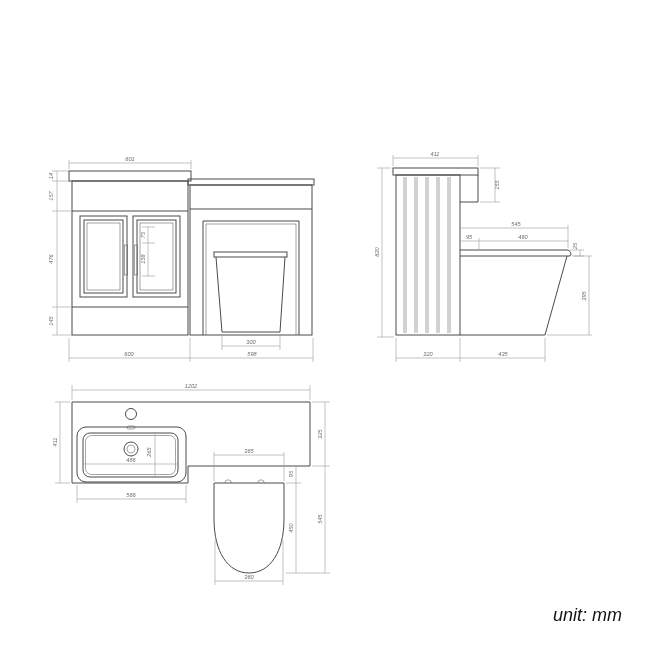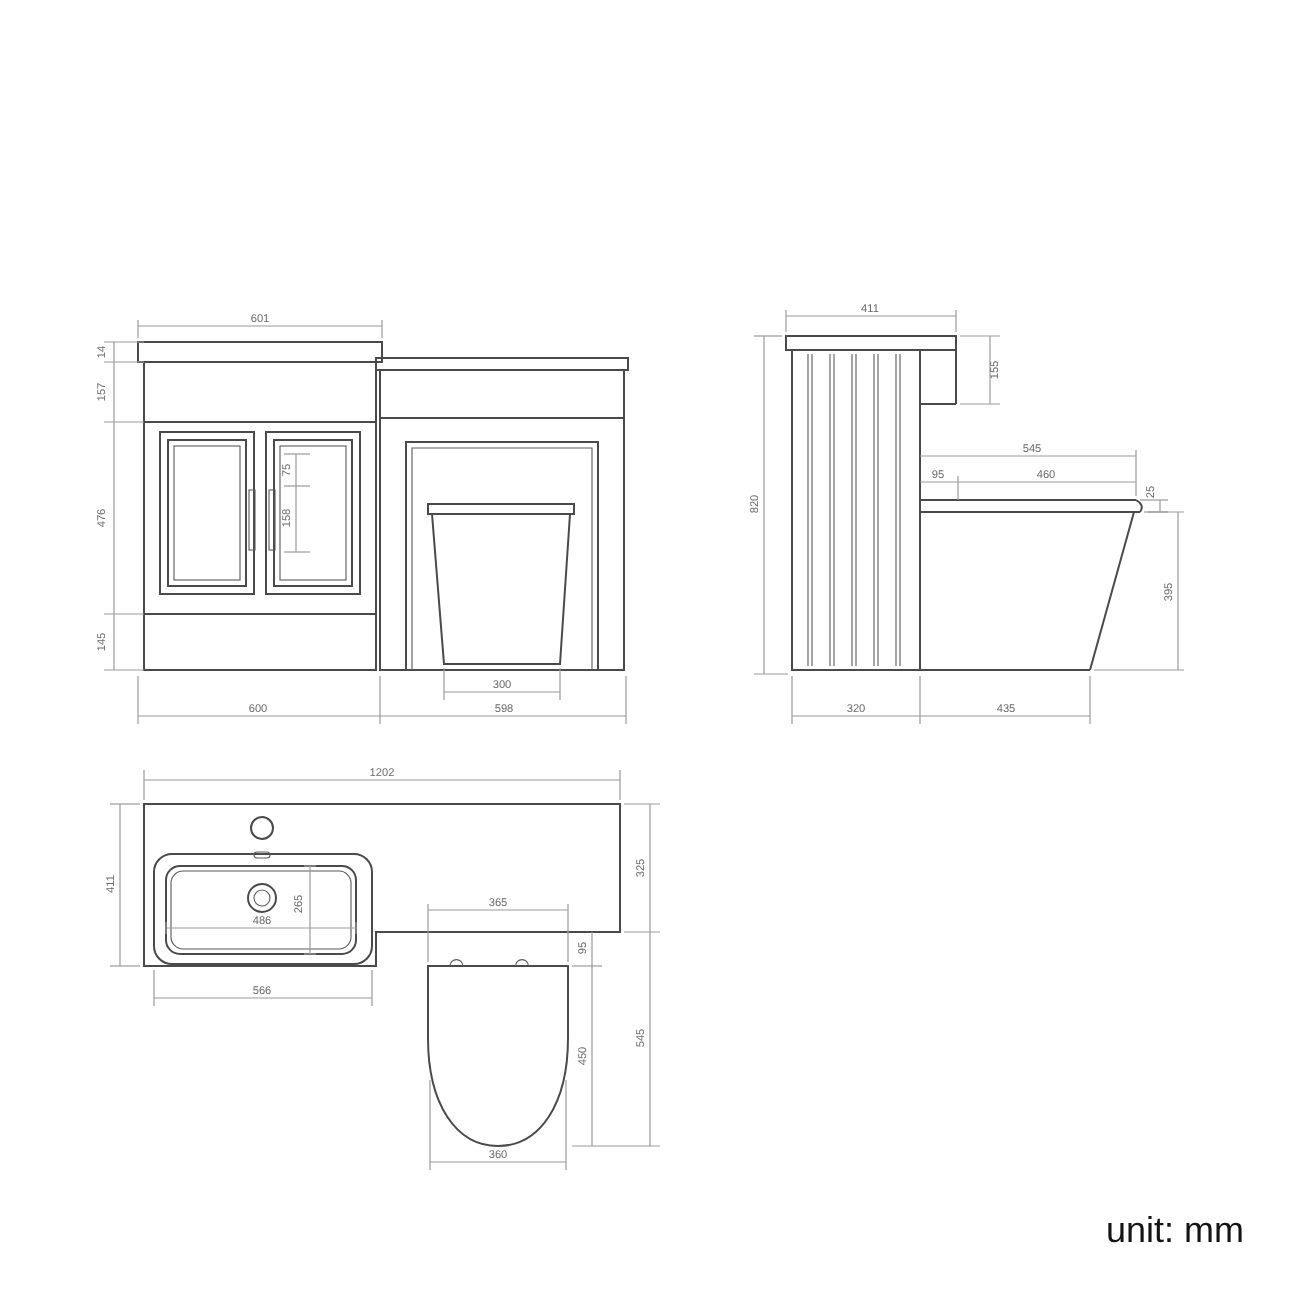--- a/index.html
+++ b/index.html
@@ -1,17 +1,17 @@
 <!DOCTYPE html>
 <html><head>
 <meta charset="utf-8">
 <style>
   html,body{margin:0;padding:0;background:#ffffff;}
   .canvas{position:relative;width:650px;height:650px;background:#fff;overflow:hidden;
-          font-family:"Liberation Sans", sans-serif;}
+          font-family:"Liberation Sans", sans-serif;font-style:italic;}
   svg{display:block;}
   .ol{stroke:#4a4a4a;stroke-width:1;fill:none;}
   .ol2{stroke:#5a5a5a;stroke-width:.55;fill:none;}
   .dl{stroke:#9a9a9a;stroke-width:.6;fill:none;}
   .dt{font-family:"Liberation Sans",sans-serif;font-size:5.6px;fill:#6b6b6b;}
   .mid{text-anchor:middle;}
   .unit{font-family:"Liberation Sans",sans-serif;font-size:18px;fill:#141414;}
 </style>
 </head>
 <body>

